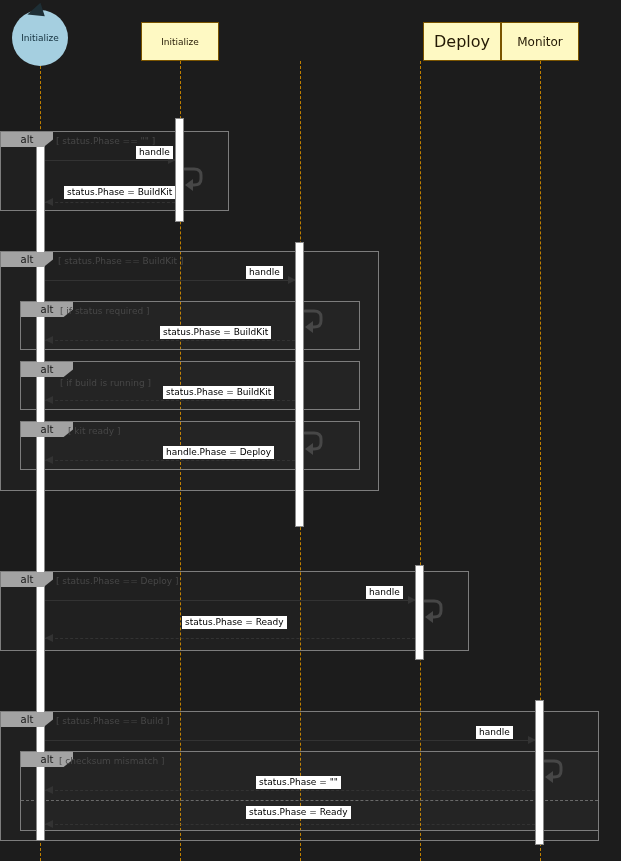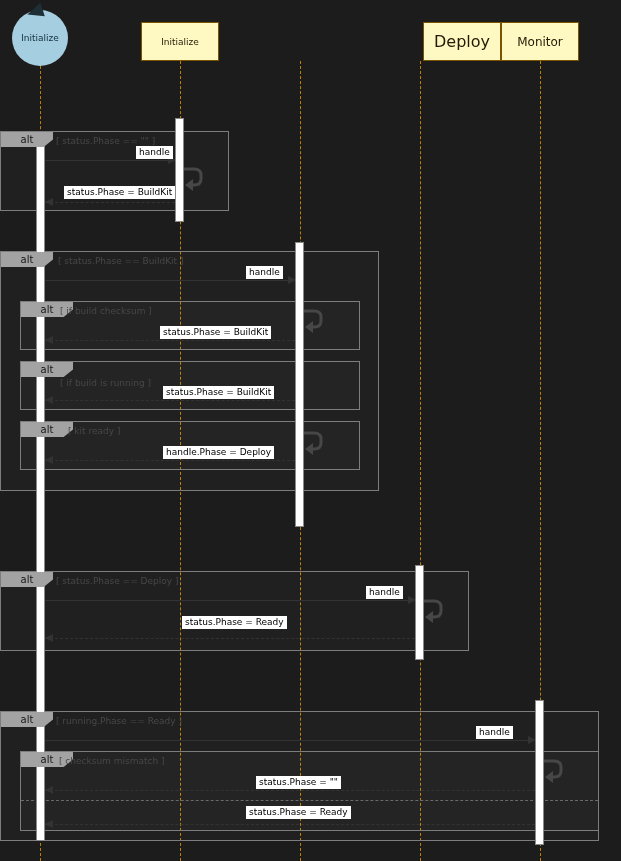--- a/index.html
+++ b/index.html
@@ -125,29 +125,29 @@
   <svg class="selfloop" style="left:544px; top:758px;" viewBox="0 0 20 26">
     <path d="M1 3 H10 Q17 3 17 9 V13 Q17 19 10 19 H8" fill="none" stroke="#474747" stroke-width="3" stroke-linecap="round"></path>
     <polygon points="9,13 1,19 9,25" fill="#474747"></polygon>
   </svg>
 
   <div class="frag-label" style="left:1px; top:132px;">alt</div>
   <div class="guard" style="left:56px; top:136px;">[ status.Phase == "" ]</div>
   <div class="frag-label" style="left:1px; top:252px;">alt</div>
   <div class="guard" style="left:58px; top:256px;">[ status.Phase == BuildKit ]</div>
   <div class="frag-label" style="left:21px; top:302px;">alt</div>
-  <div class="guard" style="left:60px; top:306px;">[ if build checksum ]</div>
+  <div class="guard" style="left:60px; top:306px;">[ if status required ]</div>
   <div class="frag-label" style="left:21px; top:362px;">alt</div>
   <div class="guard" style="left:60px; top:378px;">[ if build is running ]</div>
   <div class="frag-label" style="left:21px; top:422px;">alt</div>
   <div class="guard" style="left:68px; top:426px;">[ kit ready ]</div>
   <div class="frag-label" style="left:1px; top:572px;">alt</div>
   <div class="guard" style="left:56px; top:576px;">[ status.Phase == Deploy ]</div>
   <div class="frag-label" style="left:1px; top:712px;">alt</div>
-  <div class="guard" style="left:56px; top:716px;">[ running.Phase == Ready ]</div>
+  <div class="guard" style="left:56px; top:716px;">[ status.Phase == Build ]</div>
   <div class="frag-label" style="left:21px; top:752px;">alt</div>
   <div class="guard" style="left:59px; top:756px;">[ checksum mismatch ]</div>
 
   <div class="msg-label" style="left:136px; top:146px;">handle</div>
   <div class="msg-label" style="left:64px; top:186px;">status.Phase = BuildKit</div>
   <div class="msg-label" style="left:246px; top:266px;">handle</div>
   <div class="msg-label" style="left:160px; top:326px;">status.Phase = BuildKit</div>
   <div class="msg-label" style="left:163px; top:386px;">status.Phase = BuildKit</div>
   <div class="msg-label" style="left:163px; top:446px;">handle.Phase = Deploy</div>
   <div class="msg-label" style="left:366px; top:586px;">handle</div>

